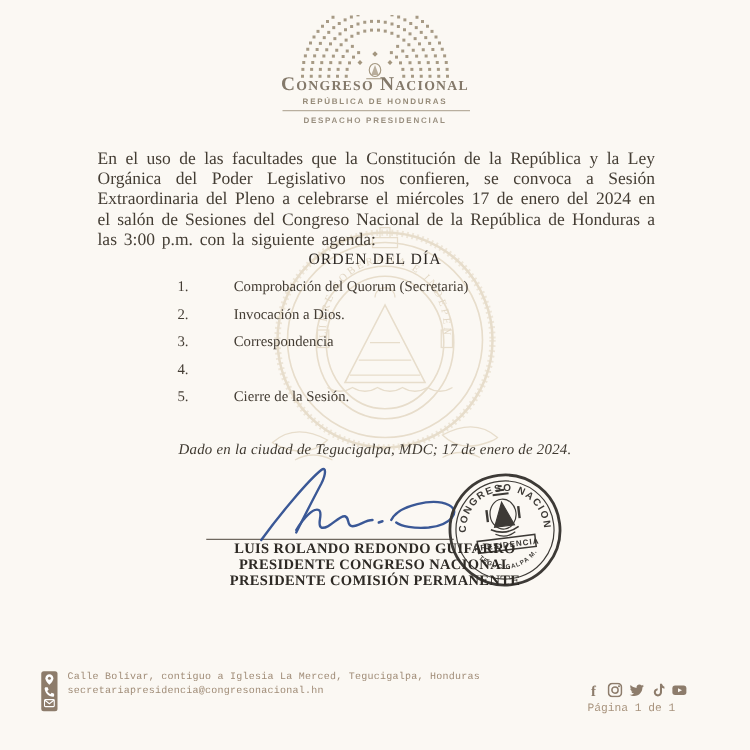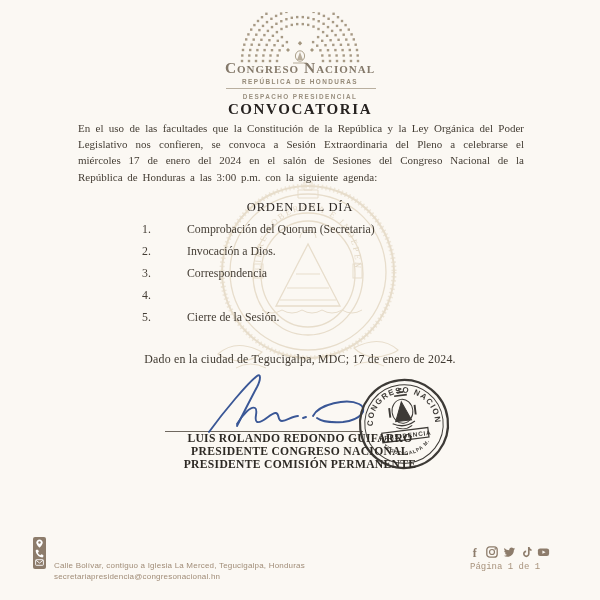--- a/index.html
+++ b/index.html
@@ -9,39 +9,39 @@
 
   
   .seal-svg{left:236px;top:12px;}
   .org-name{top:59px;font-variant:small-caps;font-size:15.5px;letter-spacing:1px;color:#84796a;font-weight:600;}
   .org-sub{top:78px;font-size:6.4px;letter-spacing:1.4px;color:#968b79;font-family:"Liberation Sans",sans-serif;font-weight:bold;}
   .hdr-rule{top:88px;left:226px;width:150px;height:1px;background:#b9af9f;}
   .office{top:93px;font-size:6.4px;letter-spacing:1.4px;color:#9a9080;font-family:"Liberation Sans",sans-serif;font-weight:bold;}
 
   .doc-title{top:101px;font-size:15px;font-weight:bold;letter-spacing:1.6px;color:#262220;}
 
-  .body-par{top:120px;left:78px;width:446px;font-size:11px;line-height:16.2px;text-align:justify;color:#443d34;word-spacing:2px;}
+  .body-par{top:120px;left:78px;width:446px;font-size:14px;line-height:16.2px;text-align:justify;color:#443d34;word-spacing:2px;}
 
   .agenda-title{top:200px;font-size:12.6px;font-weight:normal;letter-spacing:.8px;color:#2b2622;}
   .agenda-list{top:222px;left:142px;width:330px;}
   .agenda-item{display:flex;margin-bottom:10px;font-size:11.8px;color:#443d34;height:12px;}
   .agenda-item .num{width:45px;flex:none;}
-  .dateline{top:352px;font-size:11.9px;color:#3f3930;letter-spacing:.2px;}
+  .dateline{top:352px;font-size:11.9px;color:#3f3930;letter-spacing:.2px;font-style:italic;}
 
   
   .watermark{left:158px;top:178px;opacity:.55;z-index:0;}
   .content{position:absolute;inset:0;z-index:1;}
   .sig-layer{position:absolute;inset:0;z-index:2;}
 
   .sig-line{top:431px;left:165px;width:198px;height:1px;background:#6f685f;}
   .sig-name{top:433px;font-weight:bold;font-size:11.6px;line-height:12.8px;color:#2e2a25;letter-spacing:.3px;}
 
   
   .ftr-bar{left:33px;top:537px;width:13px;height:32px;border-radius:2px;background:#8d7c6b;display:flex;flex-direction:column;align-items:center;justify-content:space-between;padding:2px 0;box-sizing:border-box;}
-  .ftr-text{left:54px;top:537px;font-family:Liberation Sans, sans-serif;font-size:8px;line-height:10.7px;color:#a08c77;letter-spacing:.2px;margin-top:24px;}
+  .ftr-text{left:54px;top:537px;font-family:Liberation Mono, monospace;font-size:8px;line-height:10.7px;color:#a08c77;letter-spacing:.2px;}
   .social-row{left:470px;top:546px;display:flex;gap:5px;align-items:center;}
   .page-indicator{left:470px;top:562px;font-family:Liberation Mono, monospace;font-size:9px;color:#a8937d;}
 </style>
 </head>
 <body>
 
 <div class="page">
 
   <svg class="abs watermark" width="300" height="220" viewBox="0 0 300 220">
     <g stroke="#d7c7ab" fill="none" stroke-width="1.3">
@@ -213,21 +213,20 @@
         <ellipse cx="0" cy="4" rx="4.6" ry="5.2"></ellipse>
         <path d="M0,0 L-3,8 L3,8 Z" fill="#a3967f" opacity=".75" stroke="none"></path>
         <path d="M-7,11 h14" stroke-width=".8"></path>
       </g>
     </svg>
     <div class="abs ctr org-name">Congreso Nacional</div>
     <div class="abs ctr org-sub">REPÚBLICA DE HONDURAS</div>
     <div class="abs hdr-rule"></div>
     <div class="abs ctr office">DESPACHO PRESIDENCIAL</div>
 
-    <div class="abs ctr doc-title">CONVOCATORIA</div>
 
     <div class="abs body-par">En el uso de las facultades que la Constitución de la República y la Ley Orgánica del Poder Legislativo nos confieren, se convoca a Sesión Extraordinaria del Pleno a celebrarse el miércoles 17 de enero del 2024 en el salón de Sesiones del Congreso Nacional de la República de Honduras a las 3:00 p.m. con la siguiente agenda:</div>
 
     <div class="abs ctr agenda-title">ORDEN DEL DÍA</div>
 
     <div class="abs agenda-list">
       <div class="agenda-item">
         <span class="num">1.</span>
         <span>Comprobación del Quorum (Secretaria)</span>
       </div>

